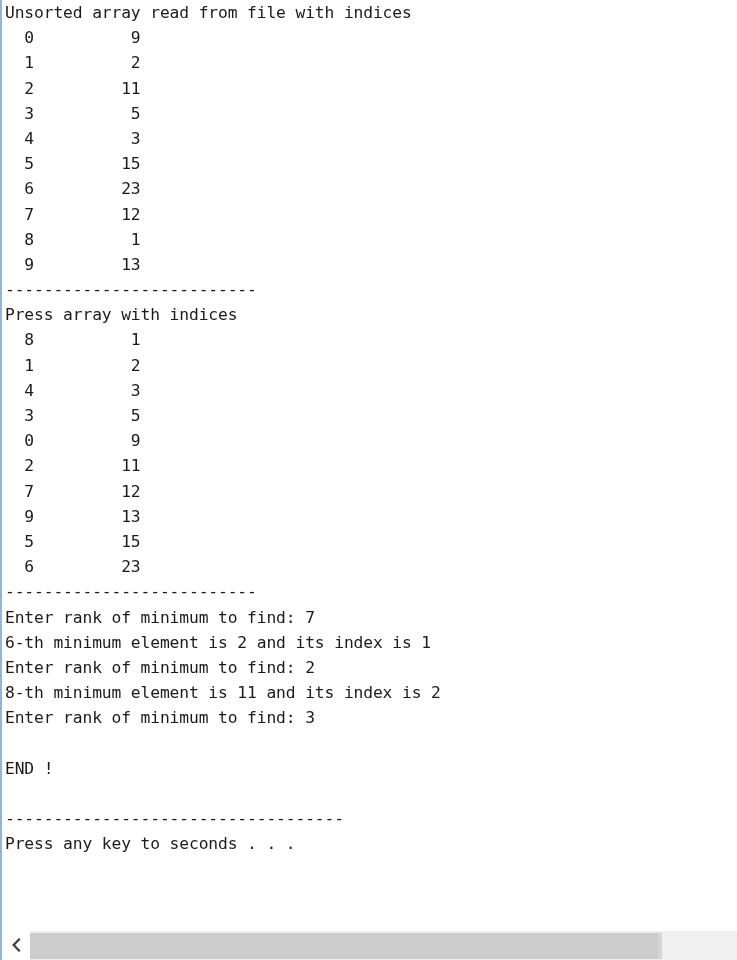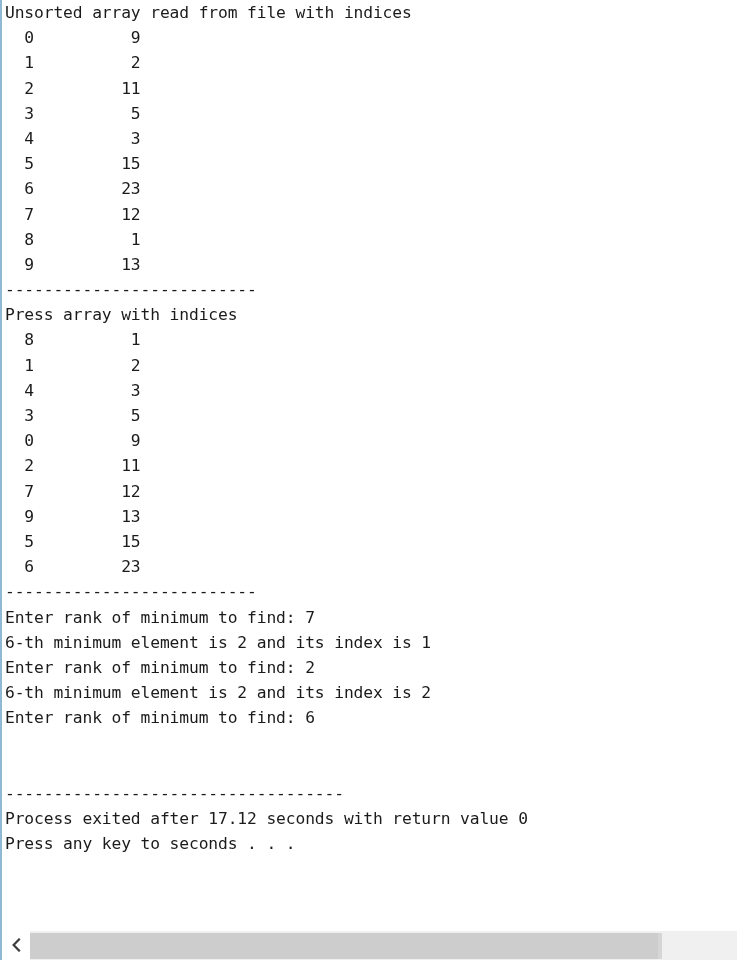--- a/index.html
+++ b/index.html
@@ -149,32 +149,32 @@
         <div class="console-line">  5         15</div>
         <div class="console-line">  6         23</div>
       </div>
 
     <div class="console-line">--------------------------</div>
 
     <div id="interaction-log">
         <div class="console-line">Enter rank of minimum to find: 7</div>
         <div class="console-line">6-th minimum element is 2 and its index is 1</div>
         <div class="console-line">Enter rank of minimum to find: 2</div>
-        <div class="console-line">6-th minimum element is 2 and its index is 2</div>
-        <div class="console-line">Enter rank of minimum to find: 6</div>
+        <div class="console-line">8-th minimum element is 11 and its index is 2</div>
+        <div class="console-line">Enter rank of minimum to find: 3</div>
       </div>
 
     <div class="console-line blank"> </div>
 
+    <div class="console-line">END !</div>
 
     <div class="console-line blank"> </div>
 
     <div class="console-line">-----------------------------------</div>
 
-    <div class="console-line">Process exited after 17.12 seconds with return value 0</div>
 
     <div class="console-line">Press any key to seconds . . .</div>
 
   </div>
 
   <div class="scroll-separator"></div>
 
   <div class="hscrollbar">
     <div class="scroll-arrow">
       <svg width="11" height="14" viewBox="0 0 11 14" aria-hidden="true">

